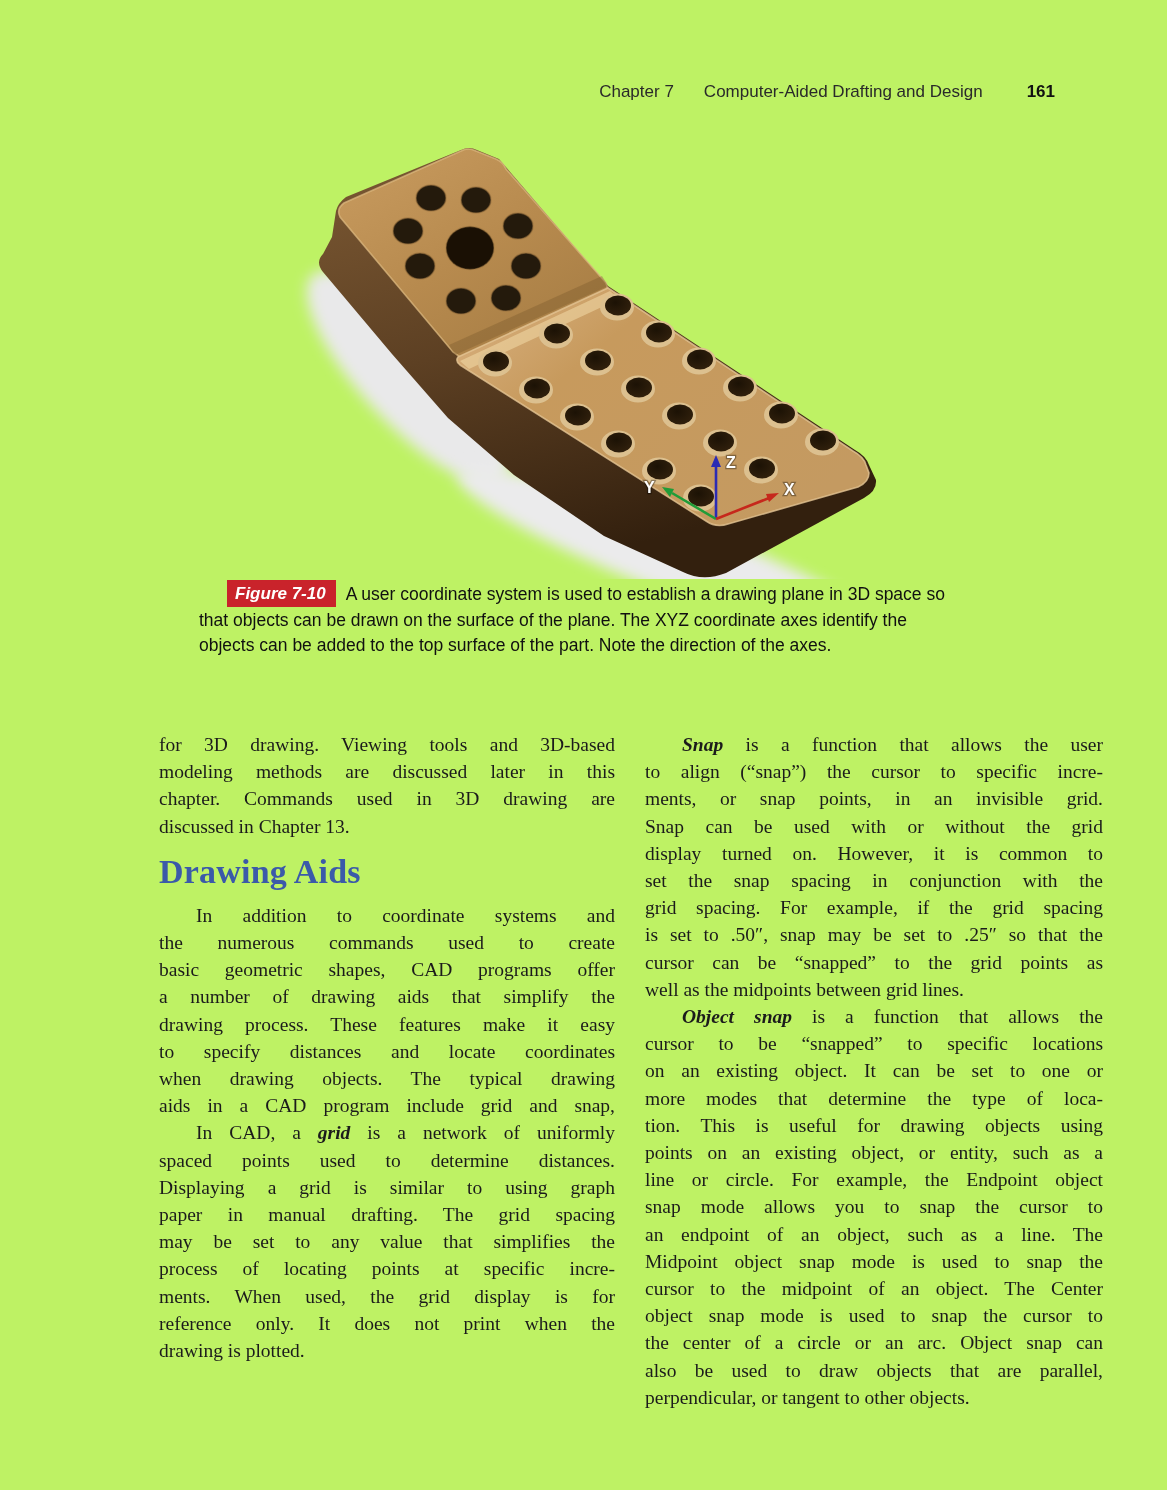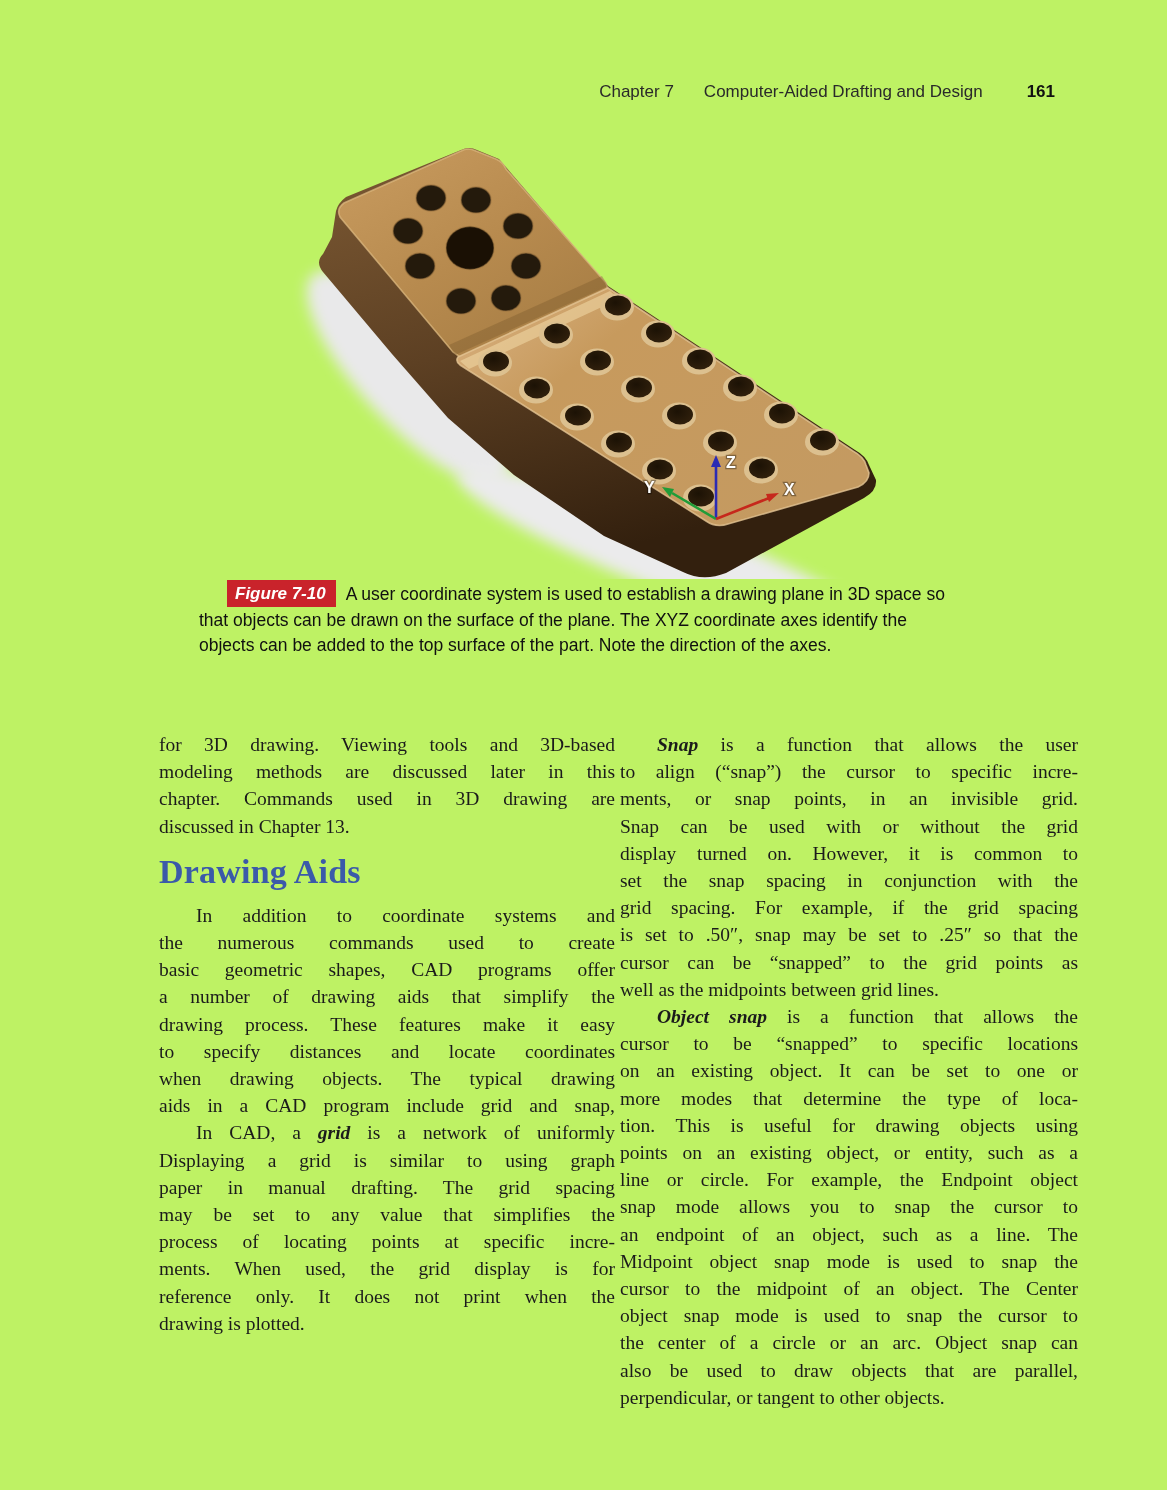--- a/index.html
+++ b/index.html
@@ -17,21 +17,21 @@
   .caption{position:absolute;left:199px;top:581px;width:800px;
            font-family:"Liberation Sans",sans-serif;font-size:17.5px;line-height:25px;color:#101010;}
   .cap-line{white-space:nowrap;}
   .figlabel{display:inline-block;background:var(--figlabel-bg,#c9232b);color:var(--figlabel-fg,#fff);
             font-weight:bold;font-style:italic;font-size:17px;line-height:21px;
             padding:3px 10px 3px 8px;margin-right:10px;transform:translateY(-1px);margin-left:28px;}
 
   
   .col{position:absolute;top:731px;font-size:19.5px;line-height:27.2px;}
   .col-left{left:144px;width:456px;margin-left:15px;}
-  .col-right{left:620px;width:458px;}
+  .col-right{left:645px;width:458px;}
   .line{text-align:justify;text-align-last:justify;}
   .line.last{text-align-last:left;}
   .line.indent{padding-left:37px;}
   .heading{font-weight:bold;font-size:34px;line-height:34px;color:var(--heading-color,#3b5aa9);
            margin:15px 0 13px 0;letter-spacing:.2px;}
   .para{margin:0;}
 </style>
 </head>
 <body>
 
@@ -176,20 +176,21 @@
         <div class="line">the numerous commands used to create</div>
         <div class="line">basic geometric shapes, CAD programs offer</div>
         <div class="line">a number of drawing aids that simplify the</div>
         <div class="line">drawing process. These features make it easy</div>
         <div class="line">to specify distances and locate coordinates</div>
         <div class="line">when drawing objects. The typical drawing</div>
         <div class="line">aids in a CAD program include grid and snap,</div>
       </div>
       <div class="para">
         <div class="line indent">In CAD, a <b><i>grid</i></b> is a network of uniformly</div>
+        <div class="line">spaced points used to determine distances.</div>
         <div class="line">Displaying a grid is similar to using graph</div>
         <div class="line">paper in manual drafting. The grid spacing</div>
         <div class="line">may be set to any value that simplifies the</div>
         <div class="line">process of locating points at specific incre-</div>
         <div class="line">ments. When used, the grid display is for</div>
         <div class="line">reference only. It does not print when the</div>
         <div class="line last">drawing is plotted.</div>
       </div>
     </div>
   <div class="col col-right">

